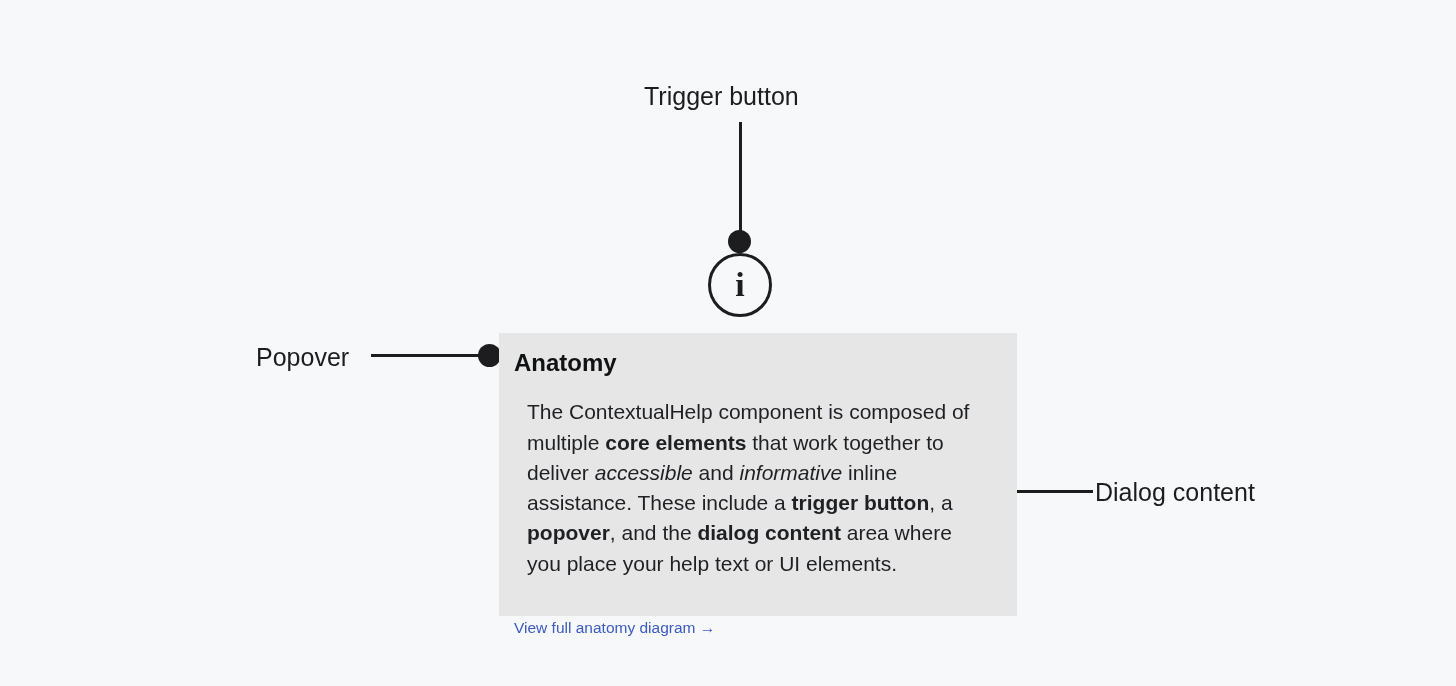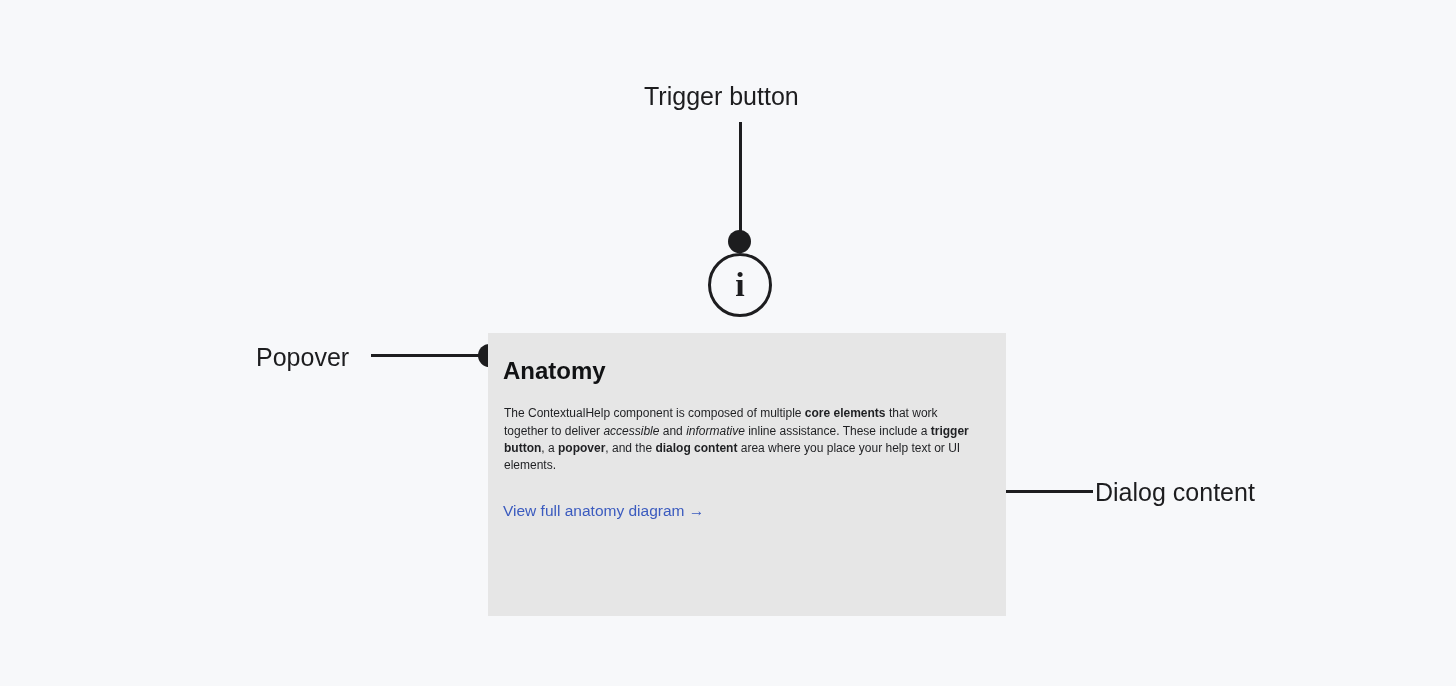--- a/index.html
+++ b/index.html
@@ -76,40 +76,40 @@
     font-size: 34px;
     font-weight: 700;
     color: #1d1d1f;
     line-height: 1;
     user-select: none;
   }
 
   
   .popover {
     position: absolute;
-    left: 488px;
+    left: 499px;
     top: 333px;
     width: 518px;
     height: 283px;
     background: #e6e6e6;
     box-sizing: border-box;
-    padding: 25px 33px 0 15px;
+    padding: 17px 33px 0 15px;
   }
   .popover-title {
     font-size: 24px;
     font-weight: 700;
     color: #111214;
     margin: 0 0 21px 0;
     line-height: 1.1;
   }
   .popover-body {
-    font-size: 12px;
+    font-size: 21px;
     line-height: 1.44;
     color: #1f2023;
-    margin: 1px;
+    margin: 13px;
     max-width: 482px;
   }
   .popover-body b { font-weight: 700; }
   .popover-body i { font-style: italic; }
   .popover-link {
     display: inline-block;
     margin-top: 27px;
     font-size: 15.5px;
     color: #3b5bbf;
     text-decoration: none;

